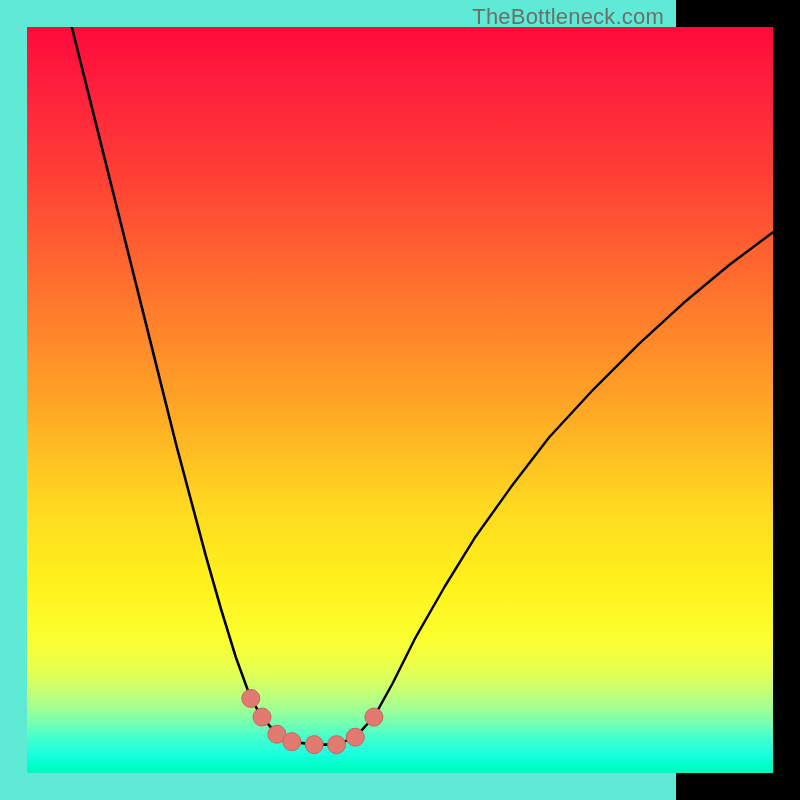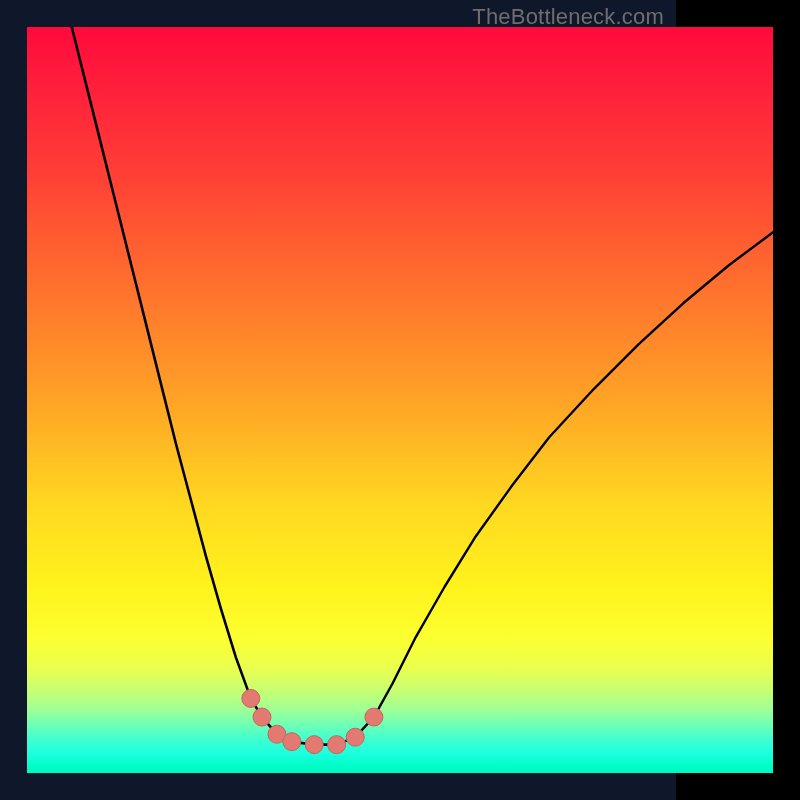--- a/index.html
+++ b/index.html
@@ -9,21 +9,21 @@
     height: 800px;
     overflow: hidden;
     background: #000;
     font-family: Arial, Helvetica, sans-serif;
   }
   .frame {
     position: absolute;
     top: 0; left: 0;
     width: 676px;
     height: 800px;
-    background: #0f172a;
+    background: #5eead4;
   }
   .plot {
     position: absolute;
     top: 27px;
     left: 27px;
     width: 746px;
     height: 746px;
     overflow: hidden;
   }
   .gradient {

